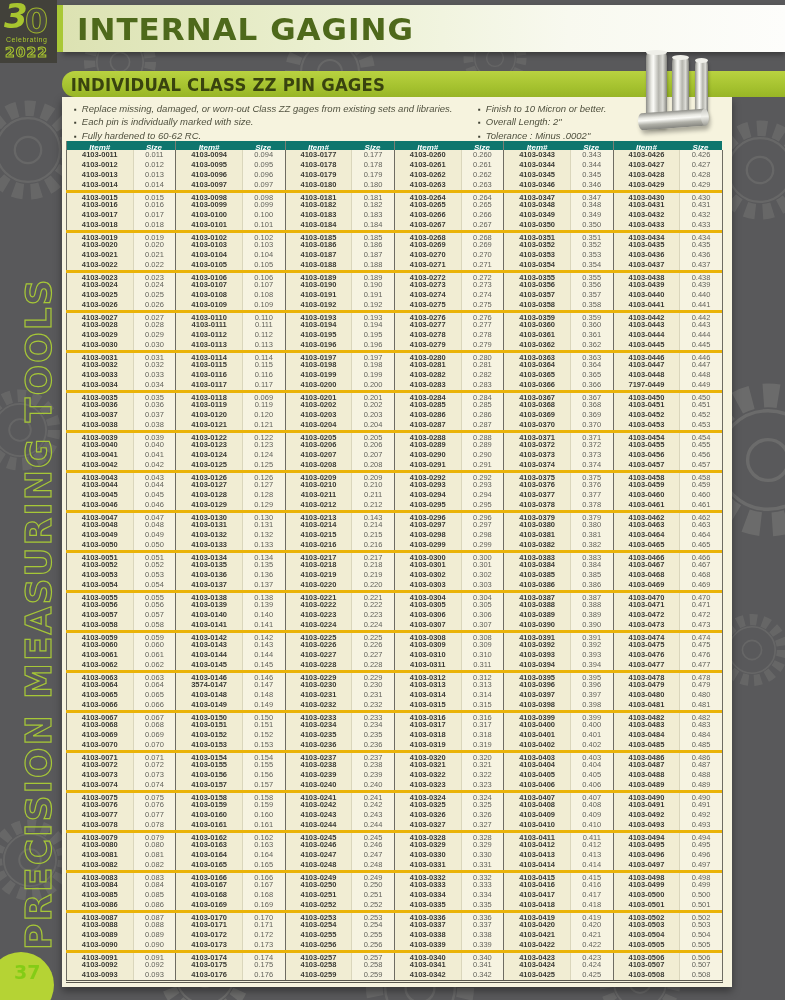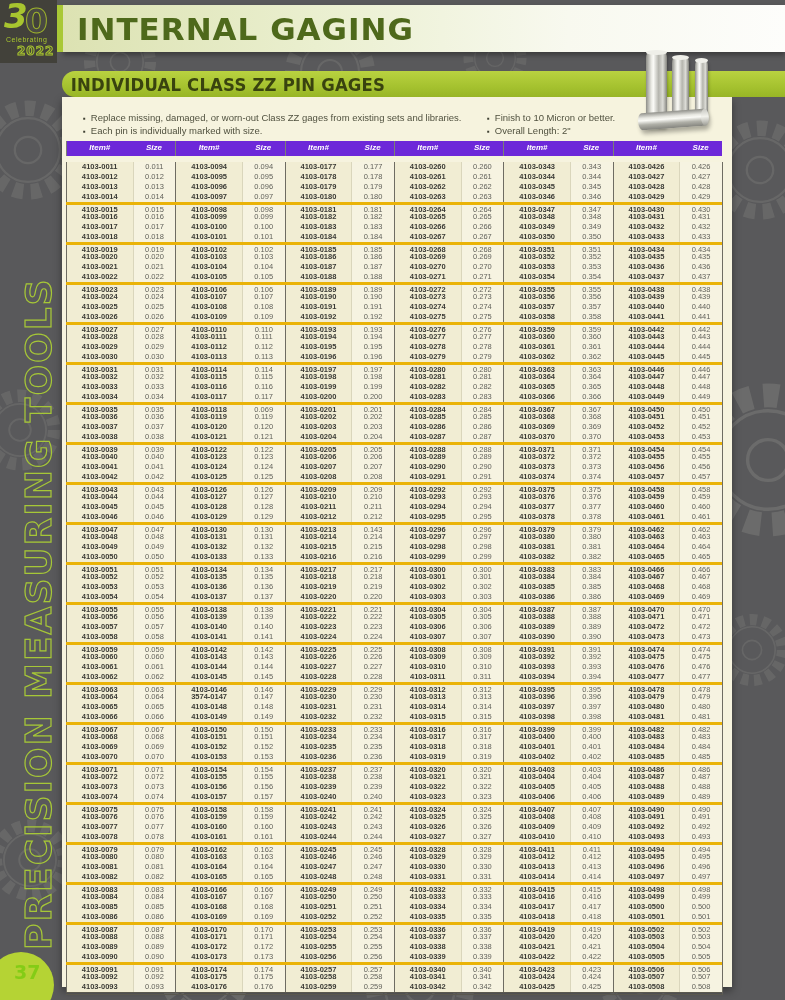--- a/index.html
+++ b/index.html
@@ -5,61 +5,61 @@
   html,body{margin:0;padding:0;}
   body{width:785px;height:1000px;overflow:hidden;font-family:"Liberation Sans",sans-serif;}
   .page{position:relative;width:785px;height:1000px;background:#59595B;overflow:hidden;}
   .gears{position:absolute;left:0;top:0;z-index:0;color:#8A8A85;}
 
   
   .logo{position:absolute;left:0;top:0;width:57px;height:63px;background:#42413A;z-index:3;}
   .logo .num3{position:absolute;left:4px;top:-4px;font-family:"DejaVu Sans",sans-serif;font-weight:bold;font-style:italic;font-size:34px;color:#A8C52F;}
   .logo .num0{position:absolute;left:25px;top:2px;font-family:"DejaVu Sans",sans-serif;font-weight:bold;font-size:33px;color:#4A4A42;-webkit-text-stroke:1px #9DB32C;}
   .logo .celeb{position:absolute;left:6px;top:36px;font-size:7px;color:#A8C52F;letter-spacing:.5px;}
-  .logo .year{position:absolute;left:5px;top:44px;font-family:"DejaVu Sans",sans-serif;font-weight:bold;font-size:12px;color:transparent;-webkit-text-stroke:1px #A8C52F;letter-spacing:1px;margin-left:12px;}
+  .logo .year{position:absolute;left:5px;top:44px;font-family:"DejaVu Sans",sans-serif;font-weight:bold;font-size:14px;color:transparent;-webkit-text-stroke:1px #A8C52F;letter-spacing:1px;}
 
   .green-strip{position:absolute;left:57px;top:5px;width:6px;height:47px;background:#A9C836;z-index:3;}
   .title-bar{position:absolute;left:63px;top:5px;width:722px;height:47px;z-index:2;
     background:linear-gradient(90deg,#DCE2B2 0%,#EAEFCF 35%,#F8F9EF 70%,#FDFDFB 100%);
     box-shadow:0 3px 5px rgba(0,0,0,.35);}
   .title-bar h1{margin:0;padding:6px 16px 0 14px;font-family:"DejaVu Sans",sans-serif;font-size:31px;letter-spacing:1px;color:#4E691B;}
 
   .section-bar{position:absolute;left:62px;top:71px;width:759px;height:26px;z-index:2;
     background:linear-gradient(180deg,#B9D240 0%,#A5C22F 60%,#98B526 100%);border-radius:13px;}
   .section-bar h2{margin:0;padding:4px 0 0 9px;font-family:"DejaVu Sans",sans-serif;font-size:17px;letter-spacing:.2px;color:#39430F;transform:scaleX(.97);transform-origin:0 0;white-space:nowrap;}
 
   .panel{position:absolute;left:62px;top:97px;width:670px;height:890px;background:#F6F3DE;z-index:1;box-shadow:0 4px 8px rgba(0,0,0,.4);}
 
-  .bullets{position:absolute;margin:9px;padding:0;list-style:none;z-index:2;}
+  .bullets{position:absolute;margin:0;padding:0;list-style:none;z-index:2;font-style:italic;}
   .bullets li{font-size:9.5px;line-height:12.3px;color:#50513F;}
   .bullets li::before{content:"▪";margin-right:5px;color:#3F4033;font-size:8px;}
   .bullets-left{left:74px;top:103px;width:400px;}
   .bullets-right{left:478px;top:103px;width:200px;}
 
   
   .pins{position:absolute;left:600px;top:45px;width:150px;height:100px;z-index:4;}
   .pin-v{position:absolute;border-radius:3px/6px;
     background:linear-gradient(90deg,#8E8E88 0%,#E8E8E2 25%,#FBFBF7 35%,#B5B5AE 60%,#DCDCD6 80%,#83837D 100%);
     box-shadow:1px 2px 3px rgba(0,0,0,.25);}
   .pin-v::before{content:"";position:absolute;left:0;top:-2px;width:100%;height:5px;border-radius:50%;background:#EFEFE9;}
   .pin-h{position:absolute;left:38px;top:66px;width:70px;height:17px;border-radius:4px/50%;transform:rotate(-4deg);
     background:linear-gradient(180deg,#90908A 0%,#E8E8E2 30%,#FAFAF6 45%,#B0B0A8 70%,#84847E 100%);
     box-shadow:2px 4px 4px rgba(0,0,0,.3);}
   .pin-h::after{content:"";position:absolute;right:-1px;top:0;width:8px;height:17px;border-radius:50%;background:linear-gradient(180deg,#C8C8C2,#F2F2EC 45%,#9A9A93);}
   .pin1{left:46px;top:7px;width:21px;height:76px;}
   .pin2{left:72px;top:12px;width:17px;height:64px;}
   .pin3{left:95px;top:15px;width:13px;height:60px;}
 
   
-  .thead{position:absolute;left:66px;top:141px;width:656px;height:15px;display:flex;z-index:2;background:#6d28d9;justify-content:flex-end;}
+  .thead{position:absolute;left:66px;top:141px;width:656px;height:15px;display:flex;z-index:2;background:#0f766e;}
   .hpair{flex:1 1 0;display:flex;border-left:1px solid #7C7F74;box-sizing:border-box;}
   .hitem{width:60.5%;} .hsize{width:39.5%;}
   .hitem,.hsize{color:#FFFFFF;font-weight:bold;font-style:italic;font-size:8px;line-height:13px;text-align:center;}
 
-  .tbody{position:absolute;left:66px;top:162px;width:656px;z-index:2;border-bottom:3px double #5A584E;border-right:1px solid #6E6C62;box-sizing:content-box;}
+  .tbody{position:absolute;left:66px;top:150px;width:656px;z-index:2;border-bottom:3px double #5A584E;border-right:1px solid #6E6C62;box-sizing:content-box;}
   .trow{display:flex;height:10px;box-sizing:border-box;}
   .trow.group-top{border-top:3px solid #eab308;}
   .tpair{flex:1 1 0;display:flex;border-left:1px solid #6E6C62;box-sizing:border-box;}
   .titem{width:60.5%;background:#F1EDD3;color:#3A3A35;font-weight:bold;}
   .tsize{width:39.5%;background:#F6F3E1;color:#62625B;border-left:1px solid #DAD6BC;box-sizing:border-box;}
   .titem,.tsize{font-size:7.5px;line-height:9.5px;text-align:center;overflow:hidden;white-space:nowrap;}
 
   
   .sidebar-text{position:absolute;left:18px;top:950px;transform:rotate(-90deg);transform-origin:0 0;z-index:1;
     font-family:"DejaVu Sans",sans-serif;font-weight:bold;font-size:36px;letter-spacing:2px;white-space:nowrap;
@@ -771,21 +771,21 @@
         </div>
         <div class="tpair">
           <span class="titem">4103-0283</span>
           <span class="tsize">0.283</span>
         </div>
         <div class="tpair">
           <span class="titem">4103-0366</span>
           <span class="tsize">0.366</span>
         </div>
         <div class="tpair">
-          <span class="titem">4103-0449</span>
+          <span class="titem">7197-0449</span>
           <span class="tsize">0.449</span>
         </div>
       </div>
       <div class="trow group-top">
         <div class="tpair">
           <span class="titem">4103-0035</span>
           <span class="tsize">0.035</span>
         </div>
         <div class="tpair">
           <span class="titem">4103-0118</span>

